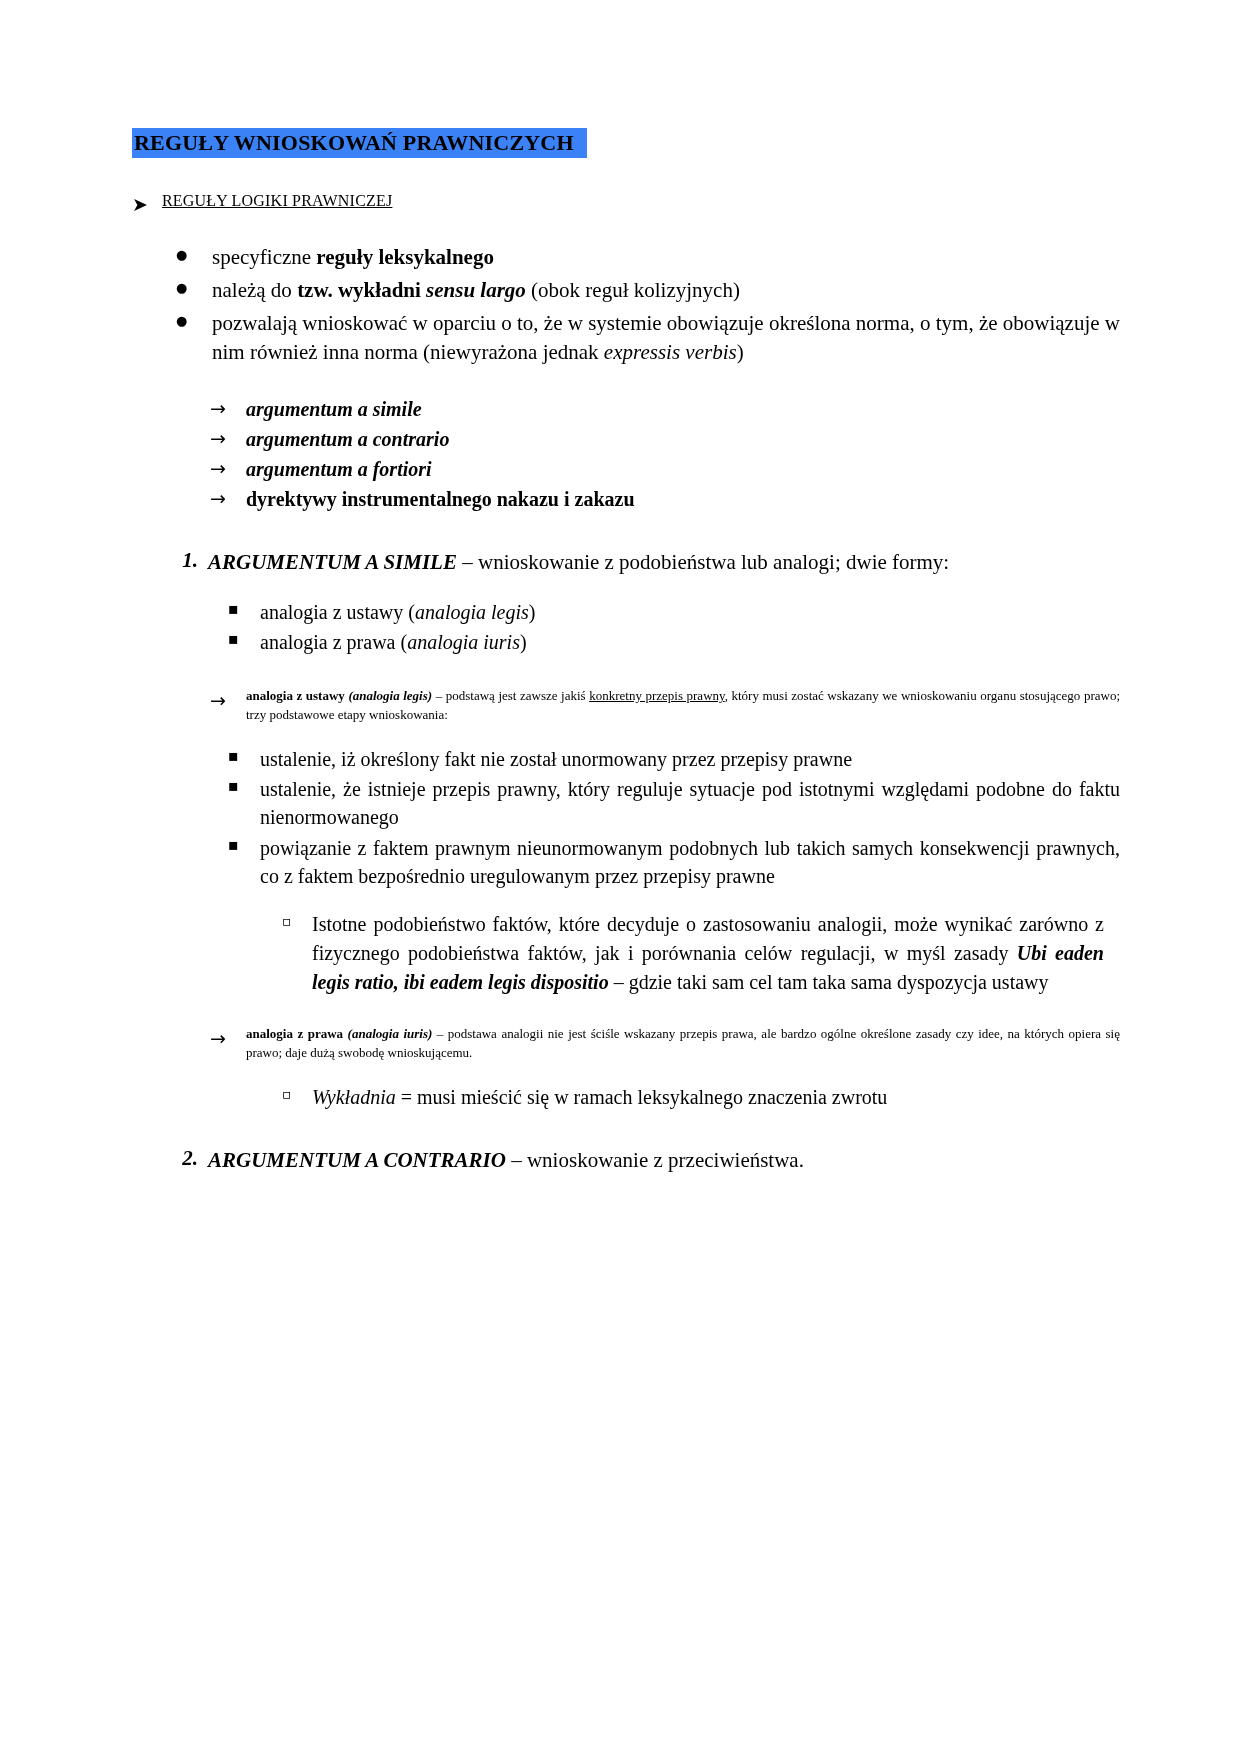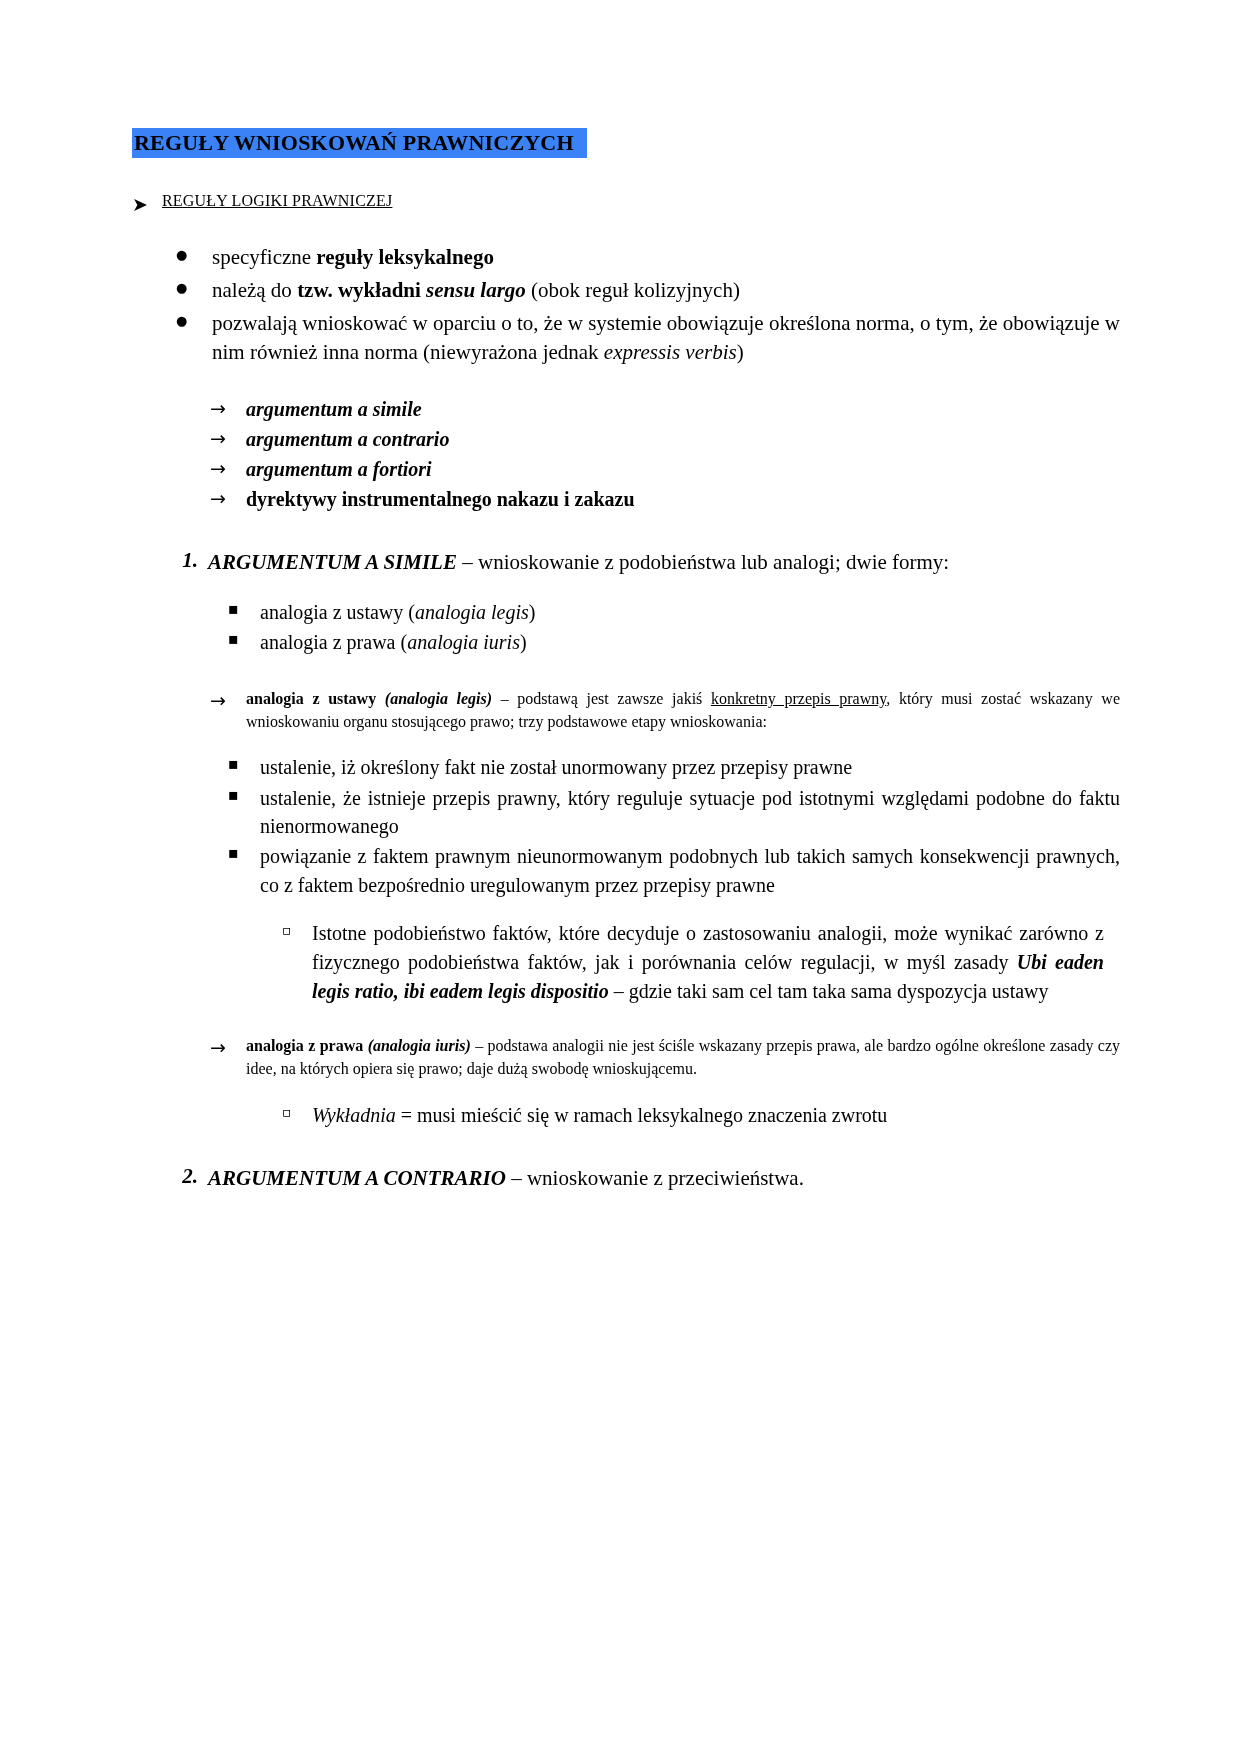--- a/index.html
+++ b/index.html
@@ -164,21 +164,21 @@
     left: 2px;
     top: 1px;
     font-family: "DejaVu Sans", sans-serif;
     font-size: 14px;
   }
 
   .arrow-para {
     position: relative;
     margin: 28px 0 0 0;
     padding-left: 114px;
-    font-size: 16px;
+    font-size: 13px;
     line-height: 1.45;
     text-align: justify;
   }
   .arrow-para::before {
     content: "\2192";
     position: absolute;
     left: 78px;
     top: 0;
     font-family: "DejaVu Sans", sans-serif;
     font-size: 19px;

